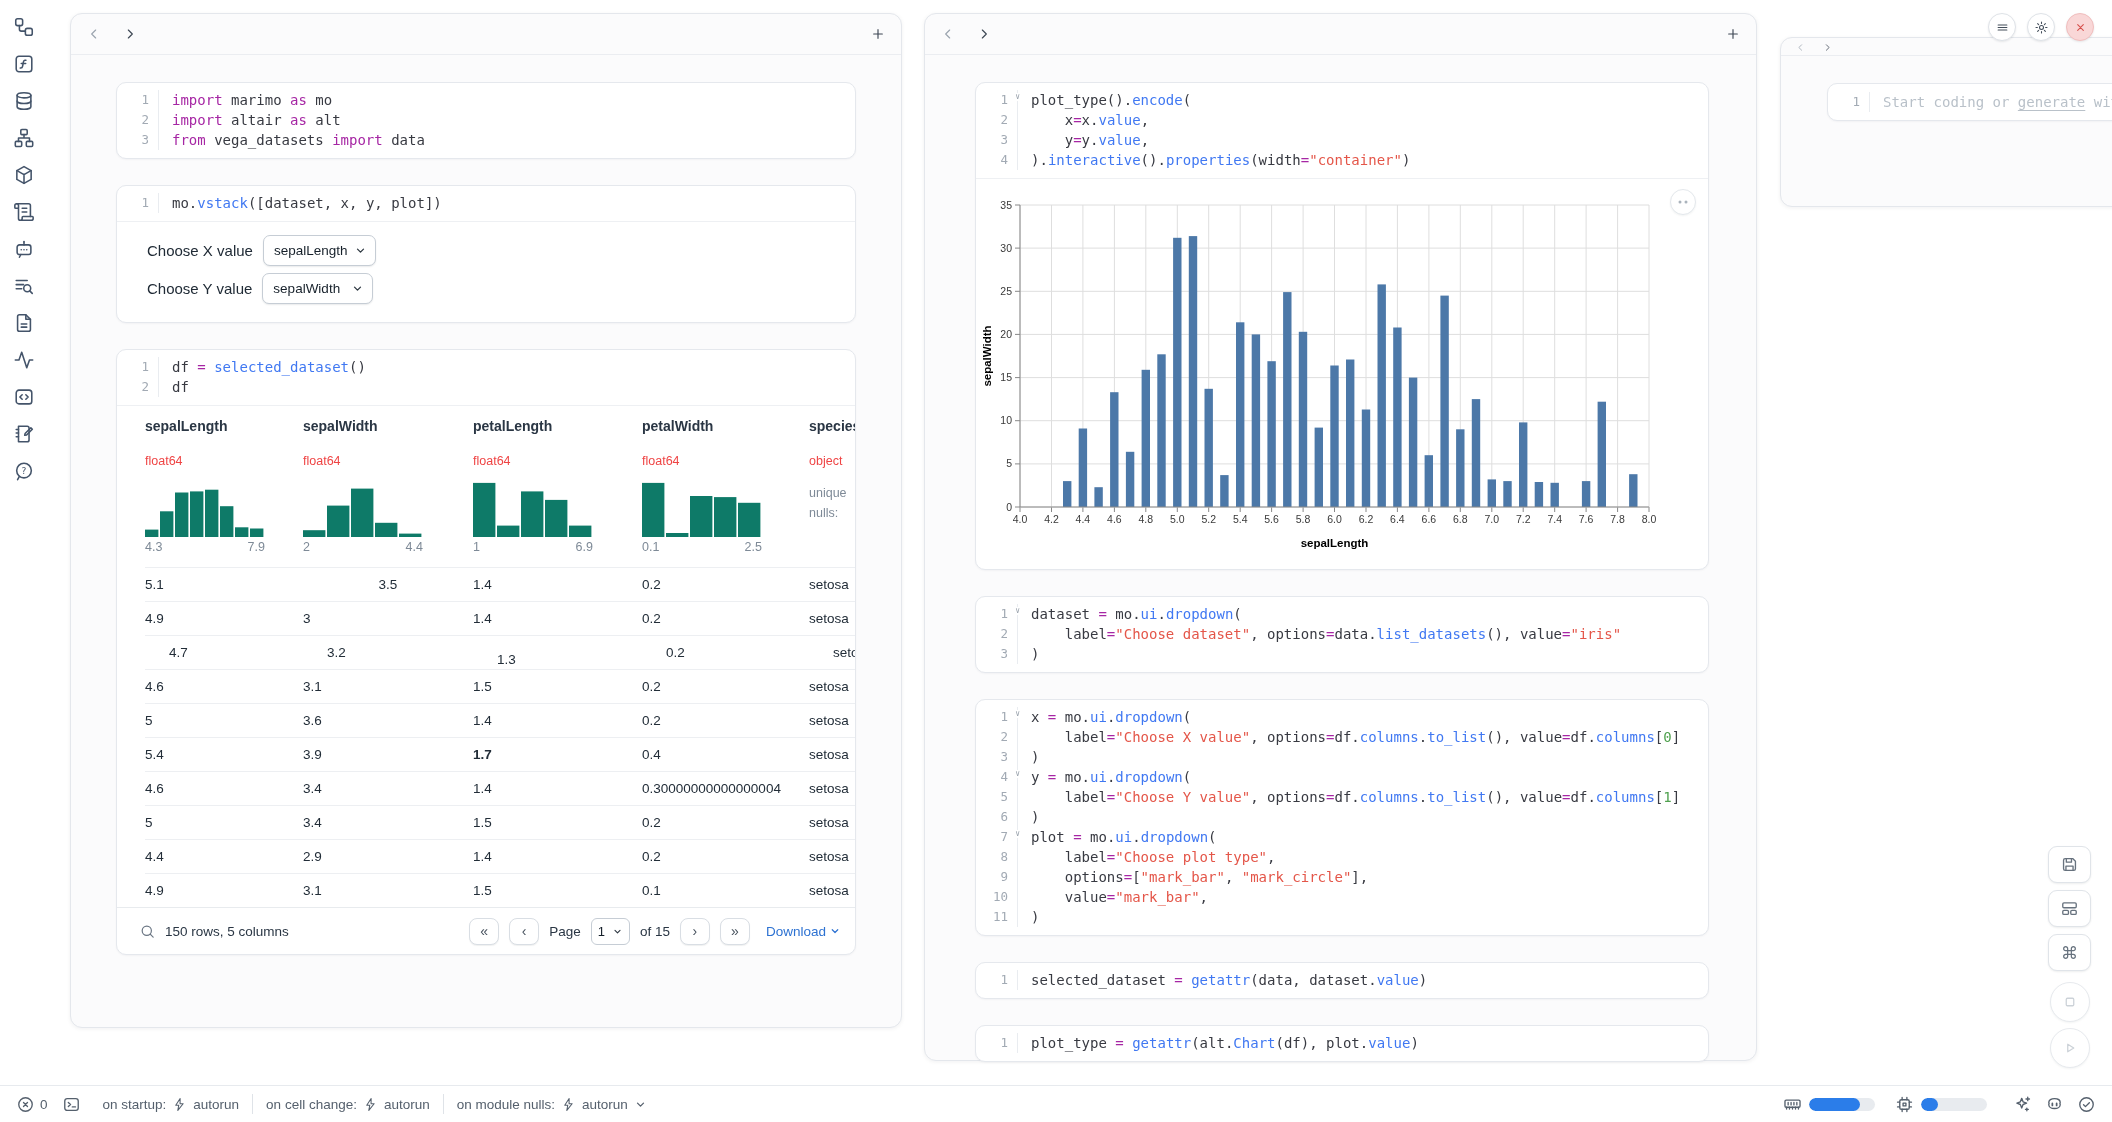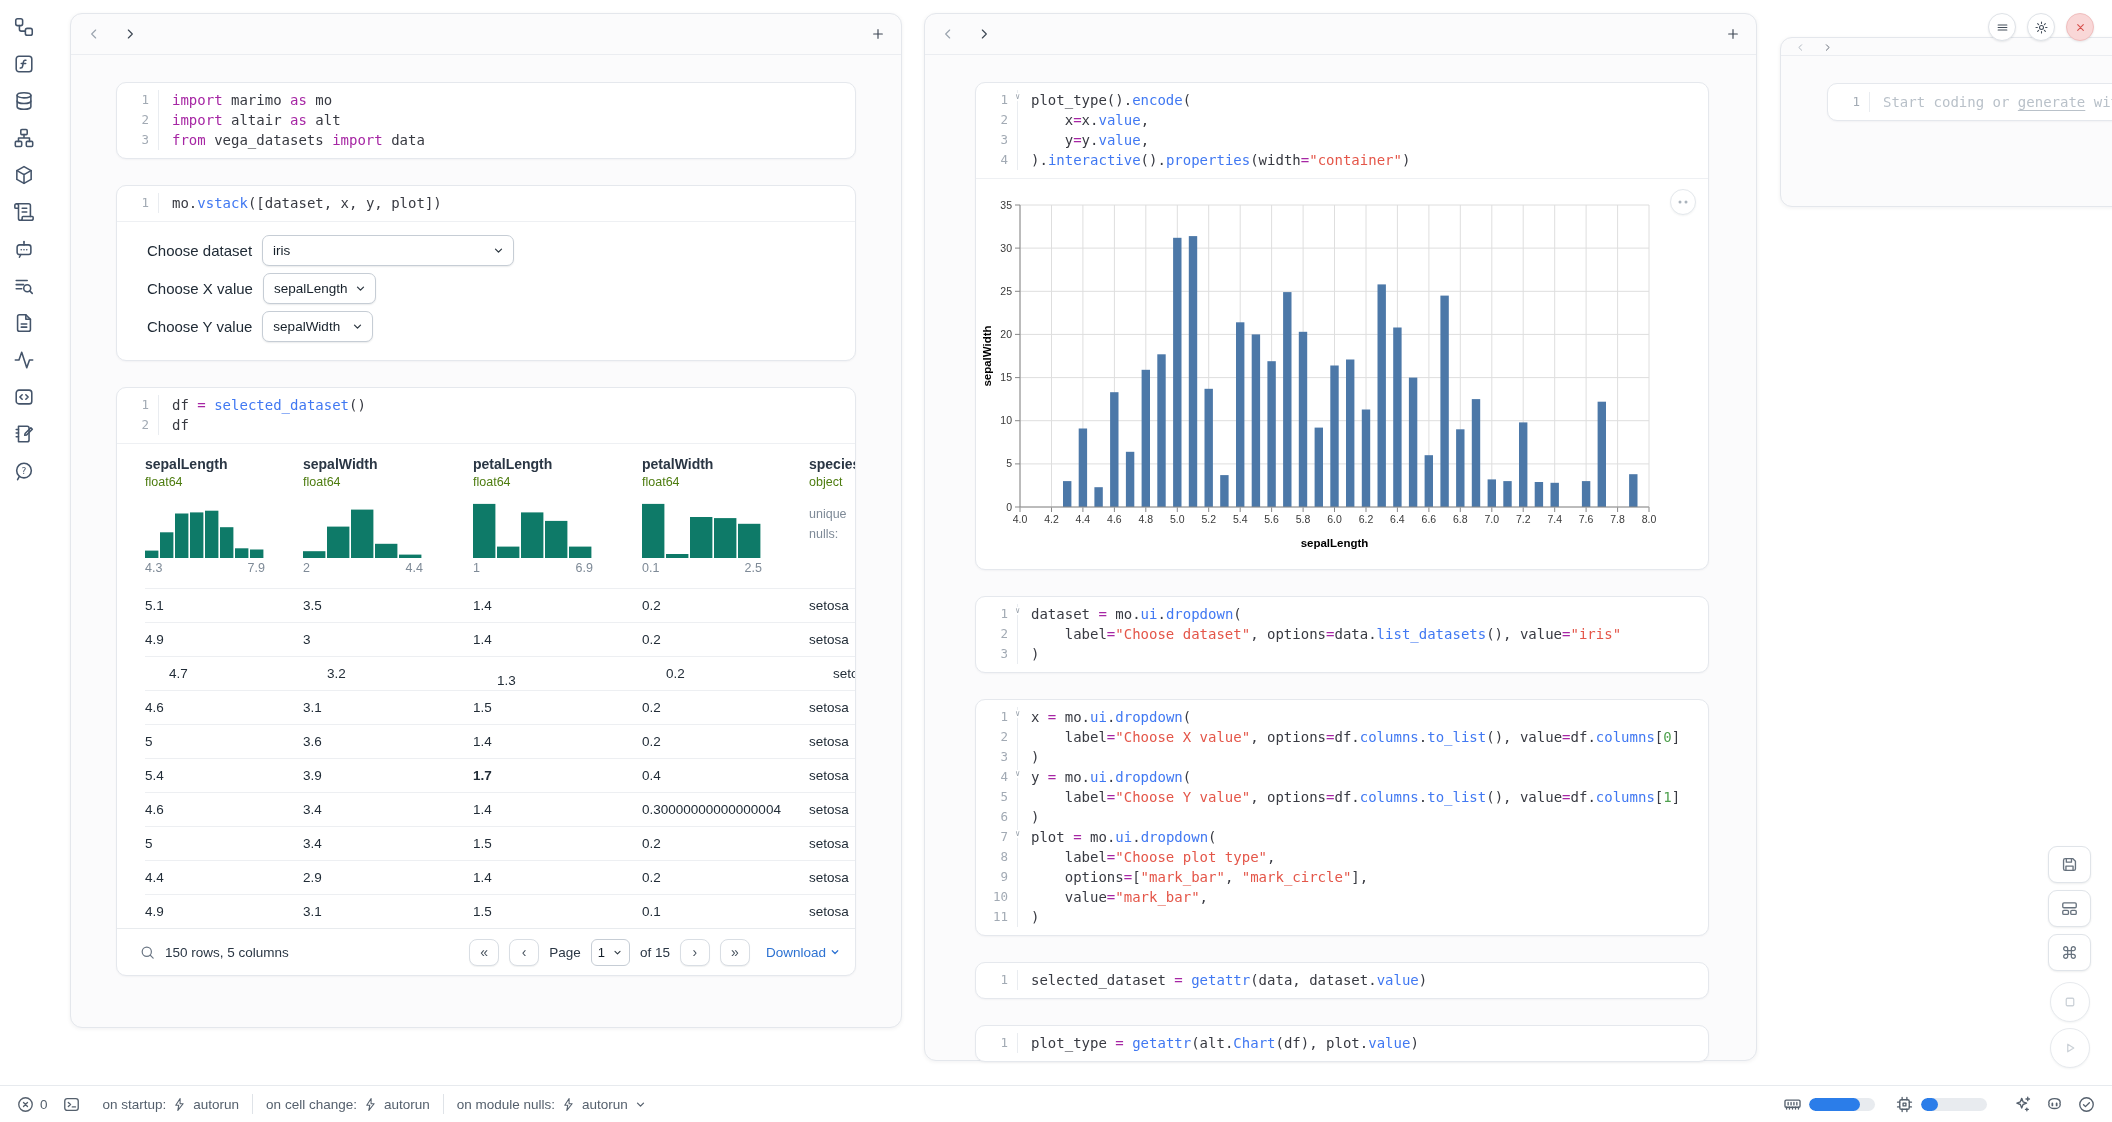--- a/index.html
+++ b/index.html
@@ -37,21 +37,21 @@
   .ctl{display:flex;align-items:center;margin:0 0 9px 30px;height:29px;font-size:15px;color:#202b36;}
   .ctl-label{margin-right:10px;}
   .sel{display:inline-flex;align-items:center;justify-content:space-between;height:29px;border:1px solid #c6cdd5;border-radius:7px;background:#fff;
     padding:0 8px 0 10px;font-size:13.5px;color:#16202a;box-shadow:0 1px 1.5px rgba(27,36,44,.09);cursor:pointer;}
   .sel svg{width:13px;height:13px;color:#2d3741;}
   
   .tarea{padding:12px 0 0 28px;overflow:hidden;}
   .thead{display:flex;margin-bottom:13px;}
   .tcol{flex:0 0 auto;}
   .cname{font-size:14px;font-weight:bold;color:#2a3644;}
-  .cdtype{font-size:12.5px;color:#4d7c0f;margin-top:3px;}
+  .cdtype{font-size:12.5px;color:#ef4444;margin-top:20px;}
   .chist{margin-top:12px;display:block;}
   .crange{display:flex;justify-content:space-between;width:120px;font-size:12.5px;color:#7e8a97;margin-top:3px;}
   .cextra{font-size:12.5px;color:#7e8a97;margin-top:15px;line-height:20px;}
   .trow{display:flex;height:33px;align-items:center;border-top:1px solid #edeff2;font-size:13.5px;color:#222d38;min-width:804px;}
   .trow>div{flex:0 0 auto;white-space:nowrap;overflow:hidden;}
   .tfoot{border-top:1px solid #e8ebee;height:46px;display:flex;align-items:center;padding:0 14px 0 22px;gap:9px;font-size:13.5px;color:#2a3644;}
   .tfoot .sicon{width:17px;height:17px;color:#6b7684;}
   .pagbtn{width:30px;height:27px;border:1px solid #d9dee4;border-radius:8px;background:#fff;box-shadow:0 1px 1px rgba(27,36,44,.07);
     display:flex;align-items:center;justify-content:center;font-size:14px;color:#47525e;cursor:pointer;padding:0;font-family:"Liberation Sans",sans-serif;}
   .mini-sel{height:25px;border:1px solid #c6cdd5;border-radius:6px;display:inline-flex;align-items:center;padding:0 6px;gap:7px;font-size:13px;background:#fff;color:#16202a;cursor:pointer;}
@@ -257,31 +257,20 @@
       <div class="cell">
         <div class="code">
             <div class="cl">
               <span class="ln">1</span>
               <span class="src"><span class="p">mo</span><span class="p">.</span><span class="f">vstack</span><span class="p">([dataset, x, y, plot])</span></span>
             </div>
           </div>
         <div class="output">
           <div class="ctls" id="vstack-controls">
               <div class="ctl">
-                <span class="ctl-label">Choose dataset</span>
-                <span class="sel" style="width: 232px;">
-                  <span>iris</span>
-                  <span style="display:inline-flex;width:13px;height:13px">
-                    <svg viewBox="0 0 24 24" fill="none" stroke="currentColor" stroke-width="2.4" stroke-linecap="round" stroke-linejoin="round" style="width:100%;height:100%">
-                      <path d="M6.5 9.5l5.5 5.5 5.5-5.5"></path>
-                    </svg>
-                  </span>
-                </span>
-              </div>
-              <div class="ctl">
                 <span class="ctl-label">Choose X value</span>
                 <span class="sel" style="width: 93px;">
                   <span>sepalLength</span>
                   <span style="display:inline-flex;width:13px;height:13px">
                     <svg viewBox="0 0 24 24" fill="none" stroke="currentColor" stroke-width="2.4" stroke-linecap="round" stroke-linejoin="round" style="width:100%;height:100%">
                       <path d="M6.5 9.5l5.5 5.5 5.5-5.5"></path>
                     </svg>
                   </span>
                 </span>
               </div>
@@ -378,21 +367,21 @@
                 </div>
                 <div class="tcol" style="width: 140px;">
                   <div class="cname">species</div>
                   <div class="cdtype">object</div>
                   <div class="cextra">unique<br>nulls:</div>
                 </div>
               </div>
             <div id="df-rows">
                 <div class="trow">
                   <div style="width: 158px;">5.1</div>
-                  <div style="width: 170px;">3.5</div>
+                  <div style="width: 170px; text-align: center;">3.5</div>
                   <div style="width: 169px;">1.4</div>
                   <div style="width: 167px;">0.2</div>
                   <div style="width: 140px;">setosa</div>
                 </div>
                 <div class="trow">
                   <div style="width: 158px;">4.9</div>
                   <div style="width: 170px;">3</div>
                   <div style="width: 169px;">1.4</div>
                   <div style="width: 167px;">0.2</div>
                   <div style="width: 140px;">setosa</div>

